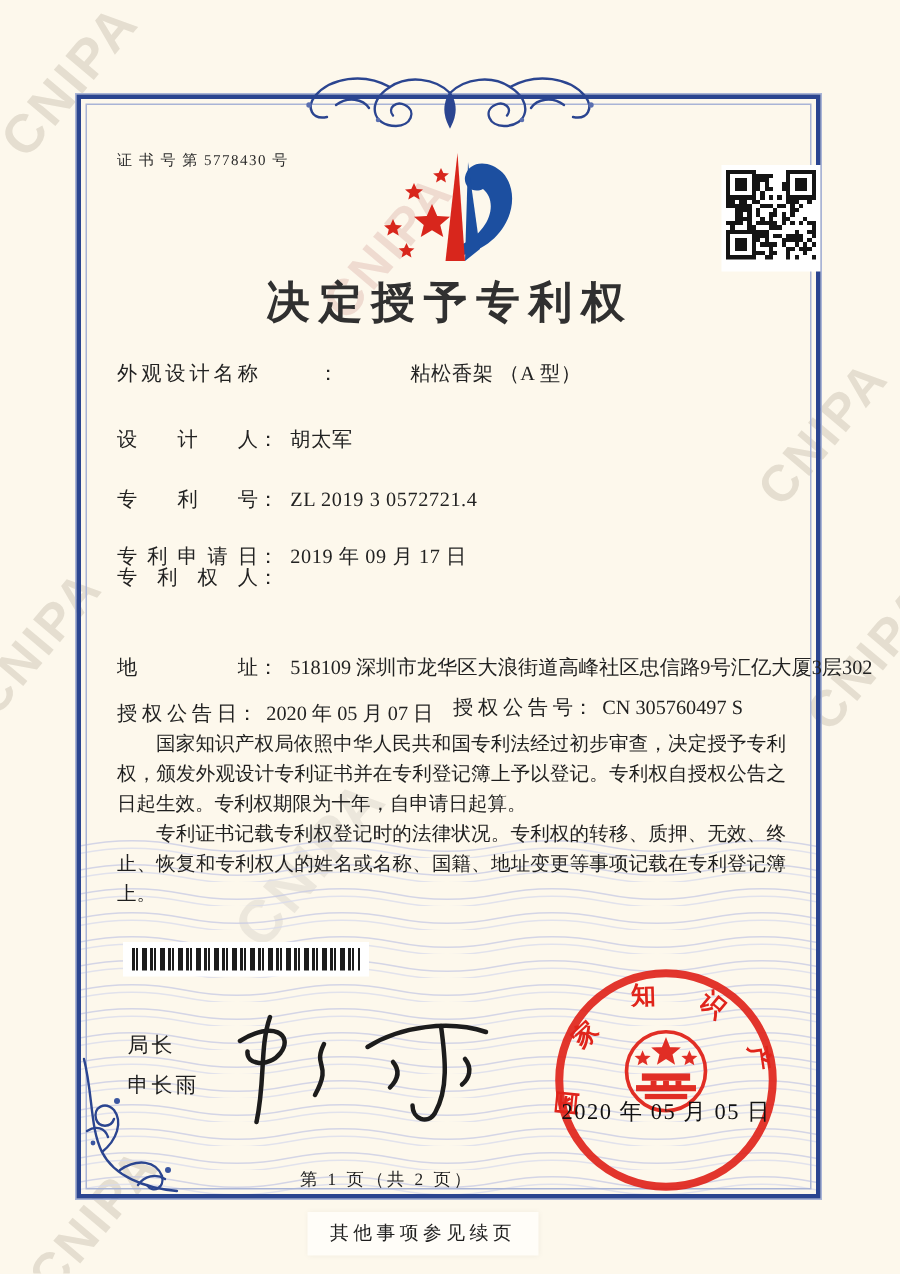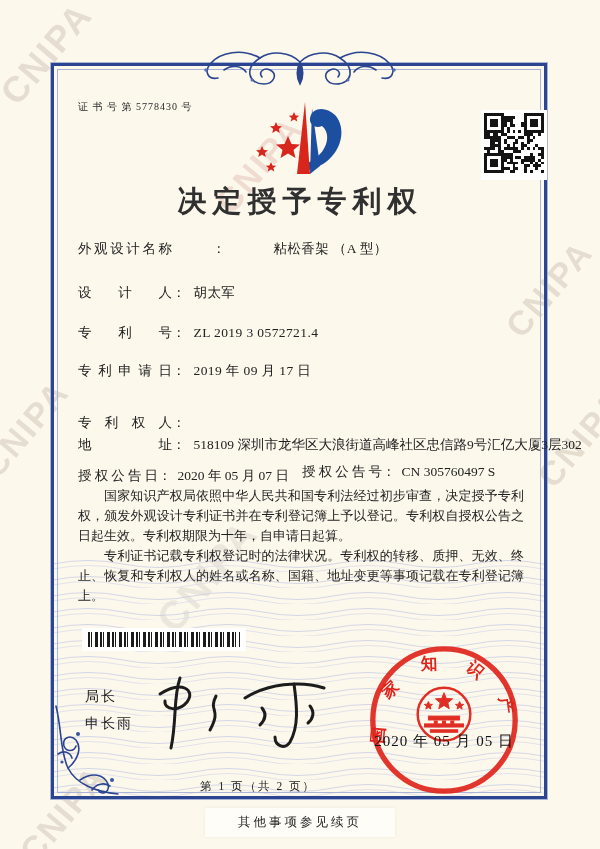--- a/index.html
+++ b/index.html
@@ -69,21 +69,21 @@
   .seal{position:absolute;left:366px;top:642px;}
   .seal-date{
     position:absolute;left:372px;top:732px;width:142px;text-align:right;
     font-size:15px;color:#111;letter-spacing:1px;font-weight:normal;
   }
   .page-info{
     position:absolute;left:0;width:516px;top:779px;text-align:center;font-size:11.5px;
     letter-spacing:2px;color:#222;
   }
   .continuation{
-    position:absolute;left:205px;top:808px;width:190px;background:#fffdf8;
+    position:absolute;left:205px;top:808px;width:154px;background:#fffdf8;
     text-align:center;font-size:12.5px;padding:6px 0;letter-spacing:3px;color:#1d1d1d;
     box-shadow:0 0 4px rgba(0,0,0,.05);
   }
   .waves{position:absolute;left:53px;top:556px;}
 </style>
 </head>
 <body>
 
 <div class="page">
 
@@ -333,21 +333,21 @@
   <div class="row" style="top:324px;">
     <span class="lbl">专利号</span>
       <span class="colon">：</span>
     <span class="val">ZL 2019 3 0572721.4</span>
   </div>
   <div class="row" style="top:362px;">
     <span class="lbl">专利申请日</span>
       <span class="colon">：</span>
     <span class="val">2019 年 09 月 17 日</span>
   </div>
-  <div class="row" style="top:414px;">
+  <div class="row" style="top:376px;">
     <span class="lbl">专利权人</span>
       <span class="colon">：</span>
   </div>
   <div class="row" style="top:436px;">
     <span class="lbl">地址</span>
       <span class="colon">：</span>
     <span class="val" style="letter-spacing:0;">518109 深圳市龙华区大浪街道高峰社区忠信路9号汇亿大厦3层302</span>
   </div>
 
   <div class="row2" style="left:78px;top:467px;">

